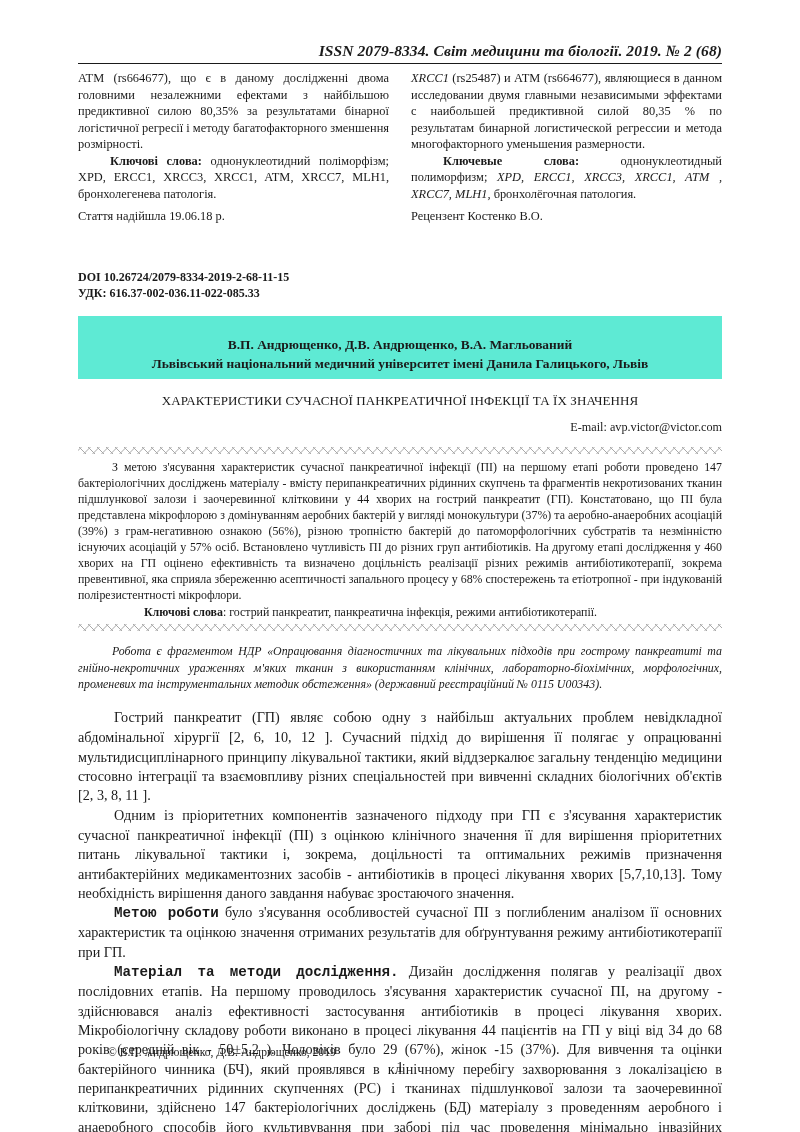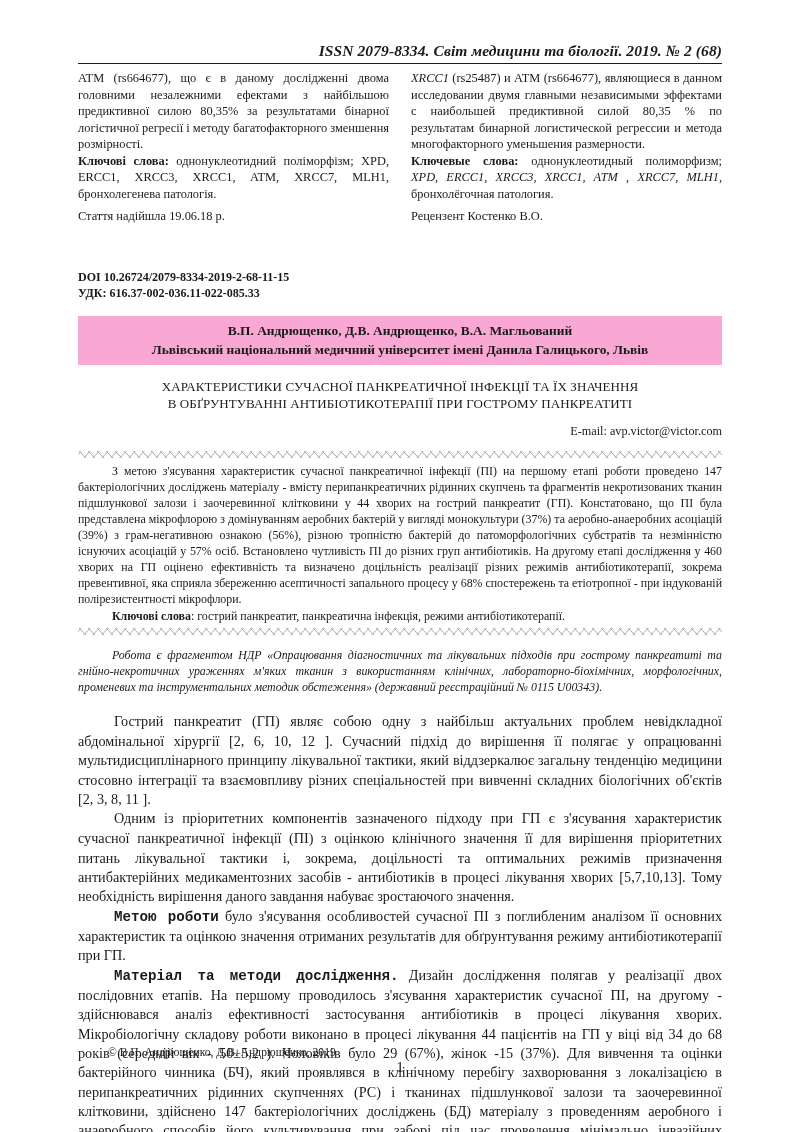--- a/index.html
+++ b/index.html
@@ -52,42 +52,42 @@
     justify-content: space-between;
   }
   .col {
     width: 311px;
   }
   .col p {
     margin: 0;
     text-align: justify;
     text-justify: inter-word;
   }
-  .kw-lead { font-weight: bold; }
+  .kw-lead { font-weight: bold; margin-left: 32px; }
   .ital { font-style: italic; }
   .sign {
     text-align: right;
     margin-top: 6px !important;
   }
 
   
   .doi-block {
     margin-top: 44px;
     font-size: 12px;
     font-weight: bold;
     line-height: 1.35;
   }
   .doi-block div { white-space: nowrap; }
 
   
   .authors-band {
     margin-top: 15px;
-    background: #f9a8d4;
+    background: #5eead4;
     text-align: center;
-    padding: 5px 4px 6px 4px;
+    padding: 19px 4px 6px 4px;
     font-weight: bold;
     font-size: 13.4px;
     line-height: 1.42;
   }
 
   
   .art-title {
     margin-top: 13px;
     text-align: center;
     font-weight: normal;
@@ -207,21 +207,20 @@
       <div>УДК: 616.37-002-036.11-022-085.33</div>
     </div>
 
     <div class="authors-band">
       <div>В.П. Андрющенко, Д.В. Андрющенко, В.А. Магльований</div>
       <div>Львівський національний медичний університет імені Данила Галицького, Львів</div>
     </div>
 
     <div class="art-title">
       <div>ХАРАКТЕРИСТИКИ СУЧАСНОЇ  ПАНКРЕАТИЧНОЇ  ІНФЕКЦІЇ ТА ЇХ ЗНАЧЕННЯ</div>
-      <div>В ОБҐРУНТУВАННІ АНТИБІОТИКОТЕРАПІЇ ПРИ ГОСТРОМУ ПАНКРЕАТИТІ</div>
     </div>
 
     <div class="email-line">E-mail: avp.victor@victor.com</div>
 
     <div class="abstract-wrap">
       <div class="zigzag"></div>
       <div class="abstract">
         <p>З метою з'ясування характеристик сучасної панкреатичної інфекції (ПІ) на першому етапі роботи проведено 147 бактеріологічних досліджень  матеріалу - вмісту перипанкреатичних рідинних скупчень та фрагментів некротизованих тканин підшлункової залози і заочеревинної клітковини у 44 хворих на гострий панкреатит (ГП). Констатовано, що ПІ була представлена мікрофлорою з домінуванням аеробних бактерій у вигляді монокультури (37%) та аеробно-анаеробних асоціацій (39%) з грам-негативною ознакою (56%), різною тропністю бактерій до  патоморфологічних субстратів та незмінністю існуючих асоціацій у 57% осіб. Встановлено  чутливість ПІ до різних груп антибіотиків. На другому  етапі дослідження у 460 хворих на ГП оцінено ефективність та визначено доцільність реалізації  різних режимів антибіотикотерапії, зокрема превентивної, яка сприяла збереженню асептичності запального процесу у 68% спостережень та етіотропної - при  індукованій  полірезистентності мікрофлори.</p>
         <p>
           <span class="kw-lead">Ключові слова</span><span>: гострий  панкреатит, панкреатична інфекція, режими антибіотикотерапії.</span>

